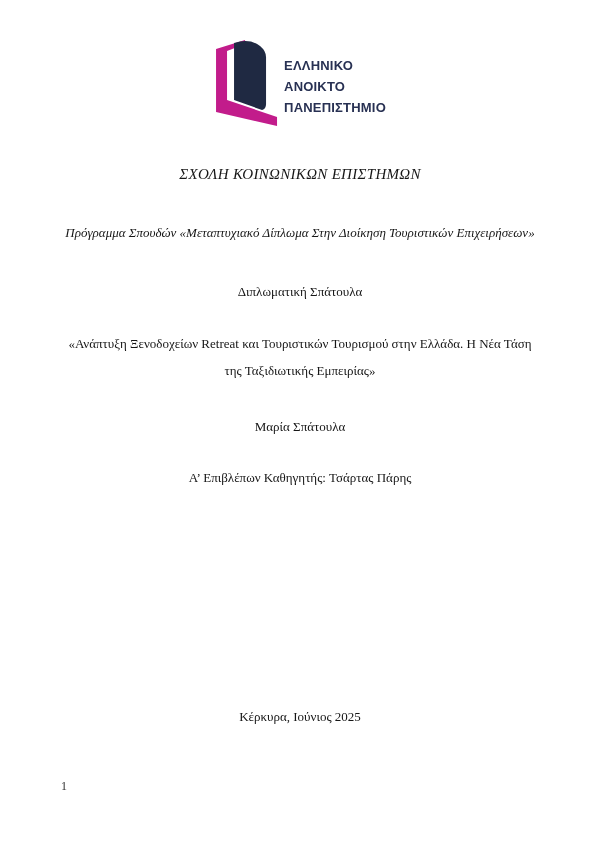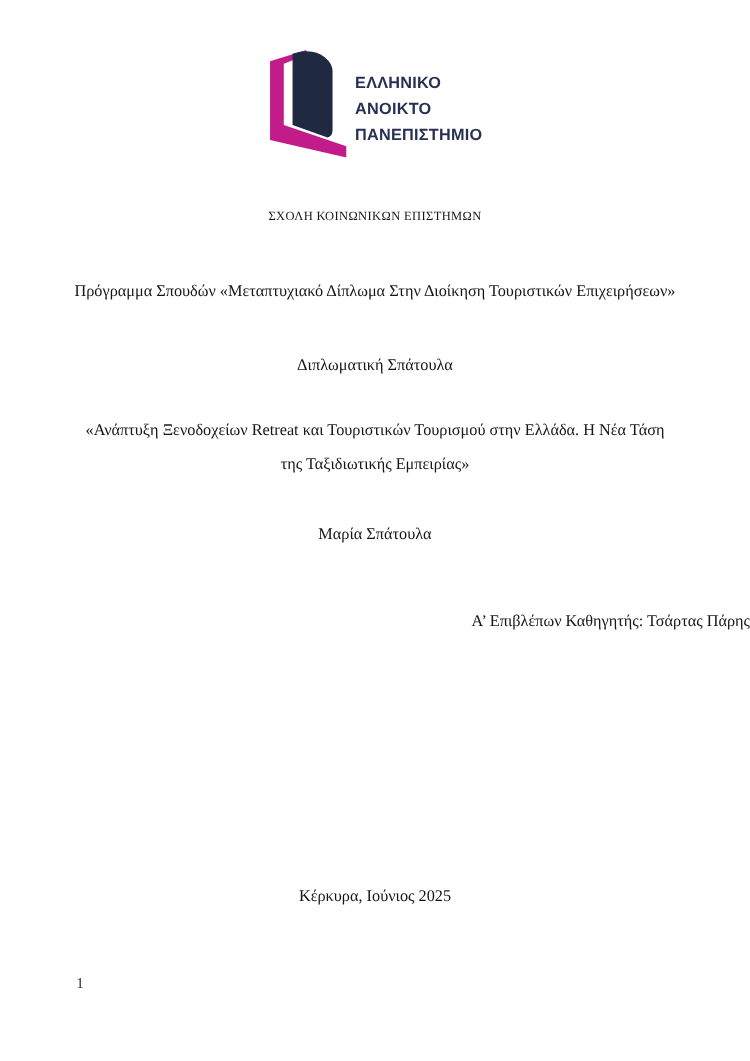--- a/index.html
+++ b/index.html
@@ -39,27 +39,27 @@
 
     
     .line {
       position: absolute;
       left: 0; right: 0;
       text-align: center;
       font-size: 13px;
       line-height: 16px;
       white-space: nowrap;
     }
-    .school     { top: 166px; font-size: 10px; letter-spacing: 0.3px; }
-    .program    { top: 225px; }
+    .school     { top: 166px; font-size: 15px; letter-spacing: 0.3px; font-style: italic; }
+    .program    { top: 225px; font-style: italic; }
     .thesis-type{ top: 284px; }
     .title-1    { top: 336px; }
     .title-2    { top: 363px; }
     .author     { top: 419px; }
-    .sup-a      { top: 489px; text-align: right; }
+    .sup-a      { top: 470px; }
     .sup-b      { top: 503px; }
     .place-date { top: 709px; }
 
     .page-number {
       position: absolute;
       left: 61px; top: 779px;
       font-size: 12px;
       color: #333333;
     }
   </style>

